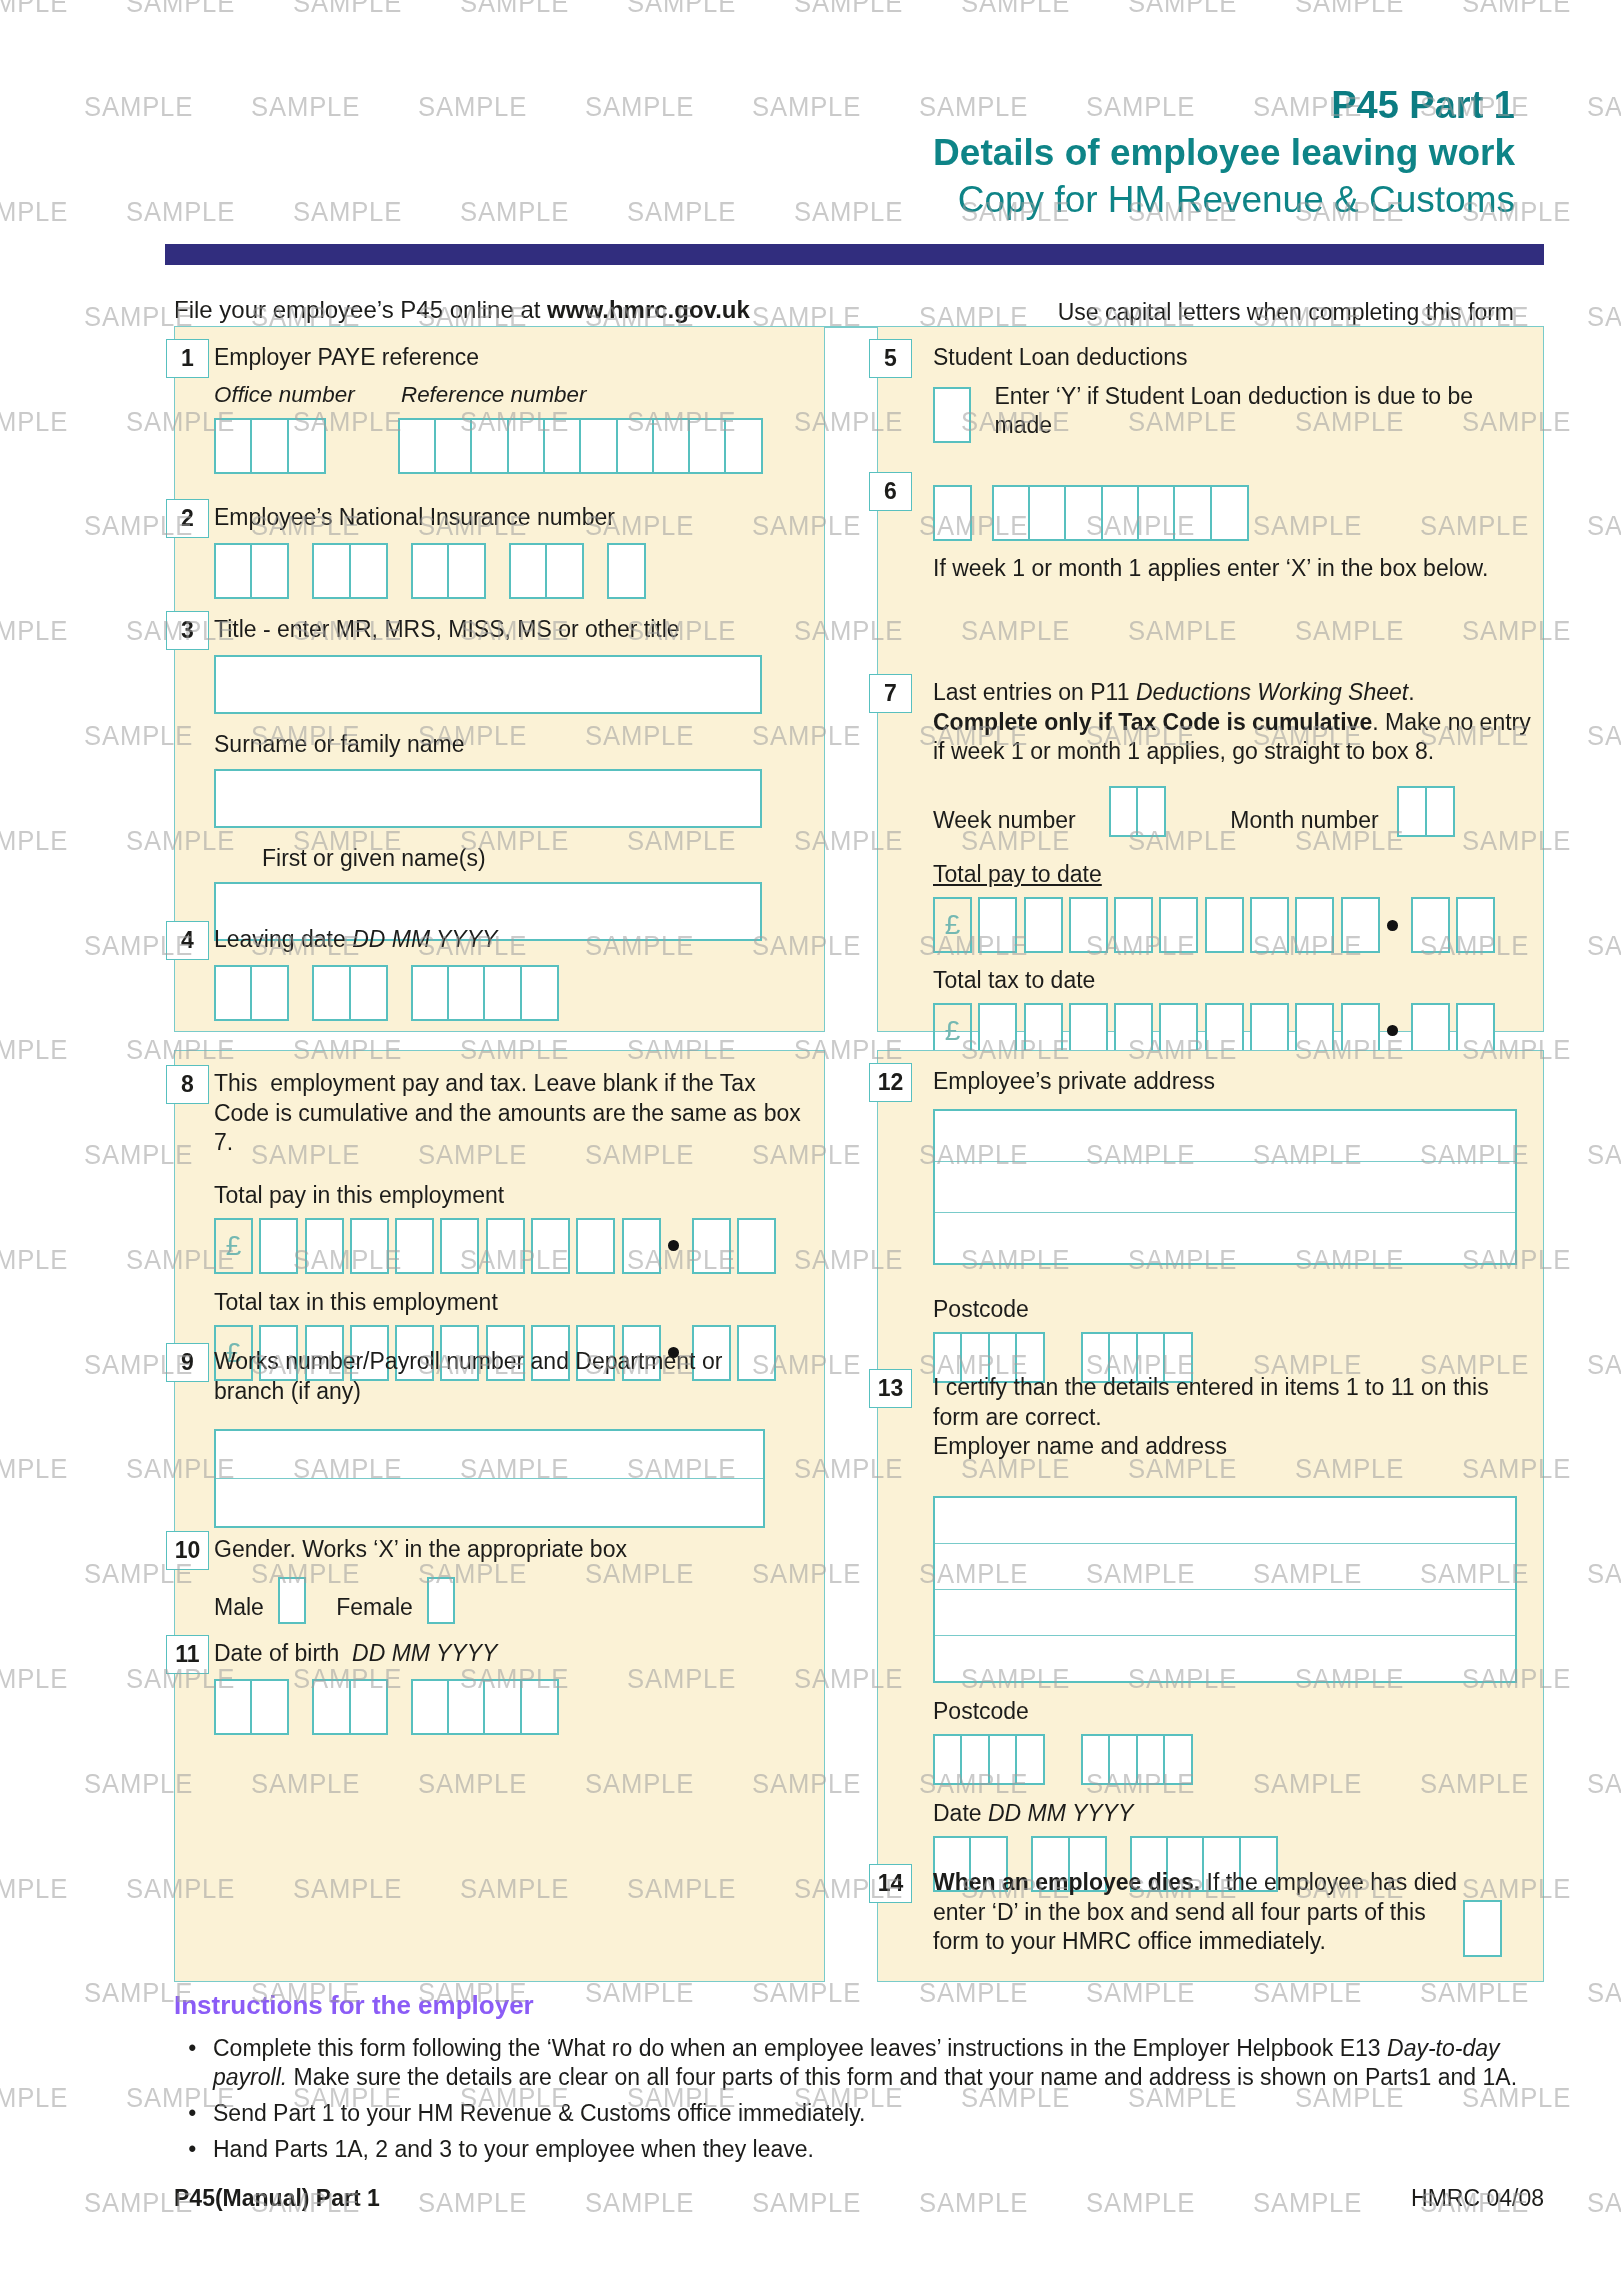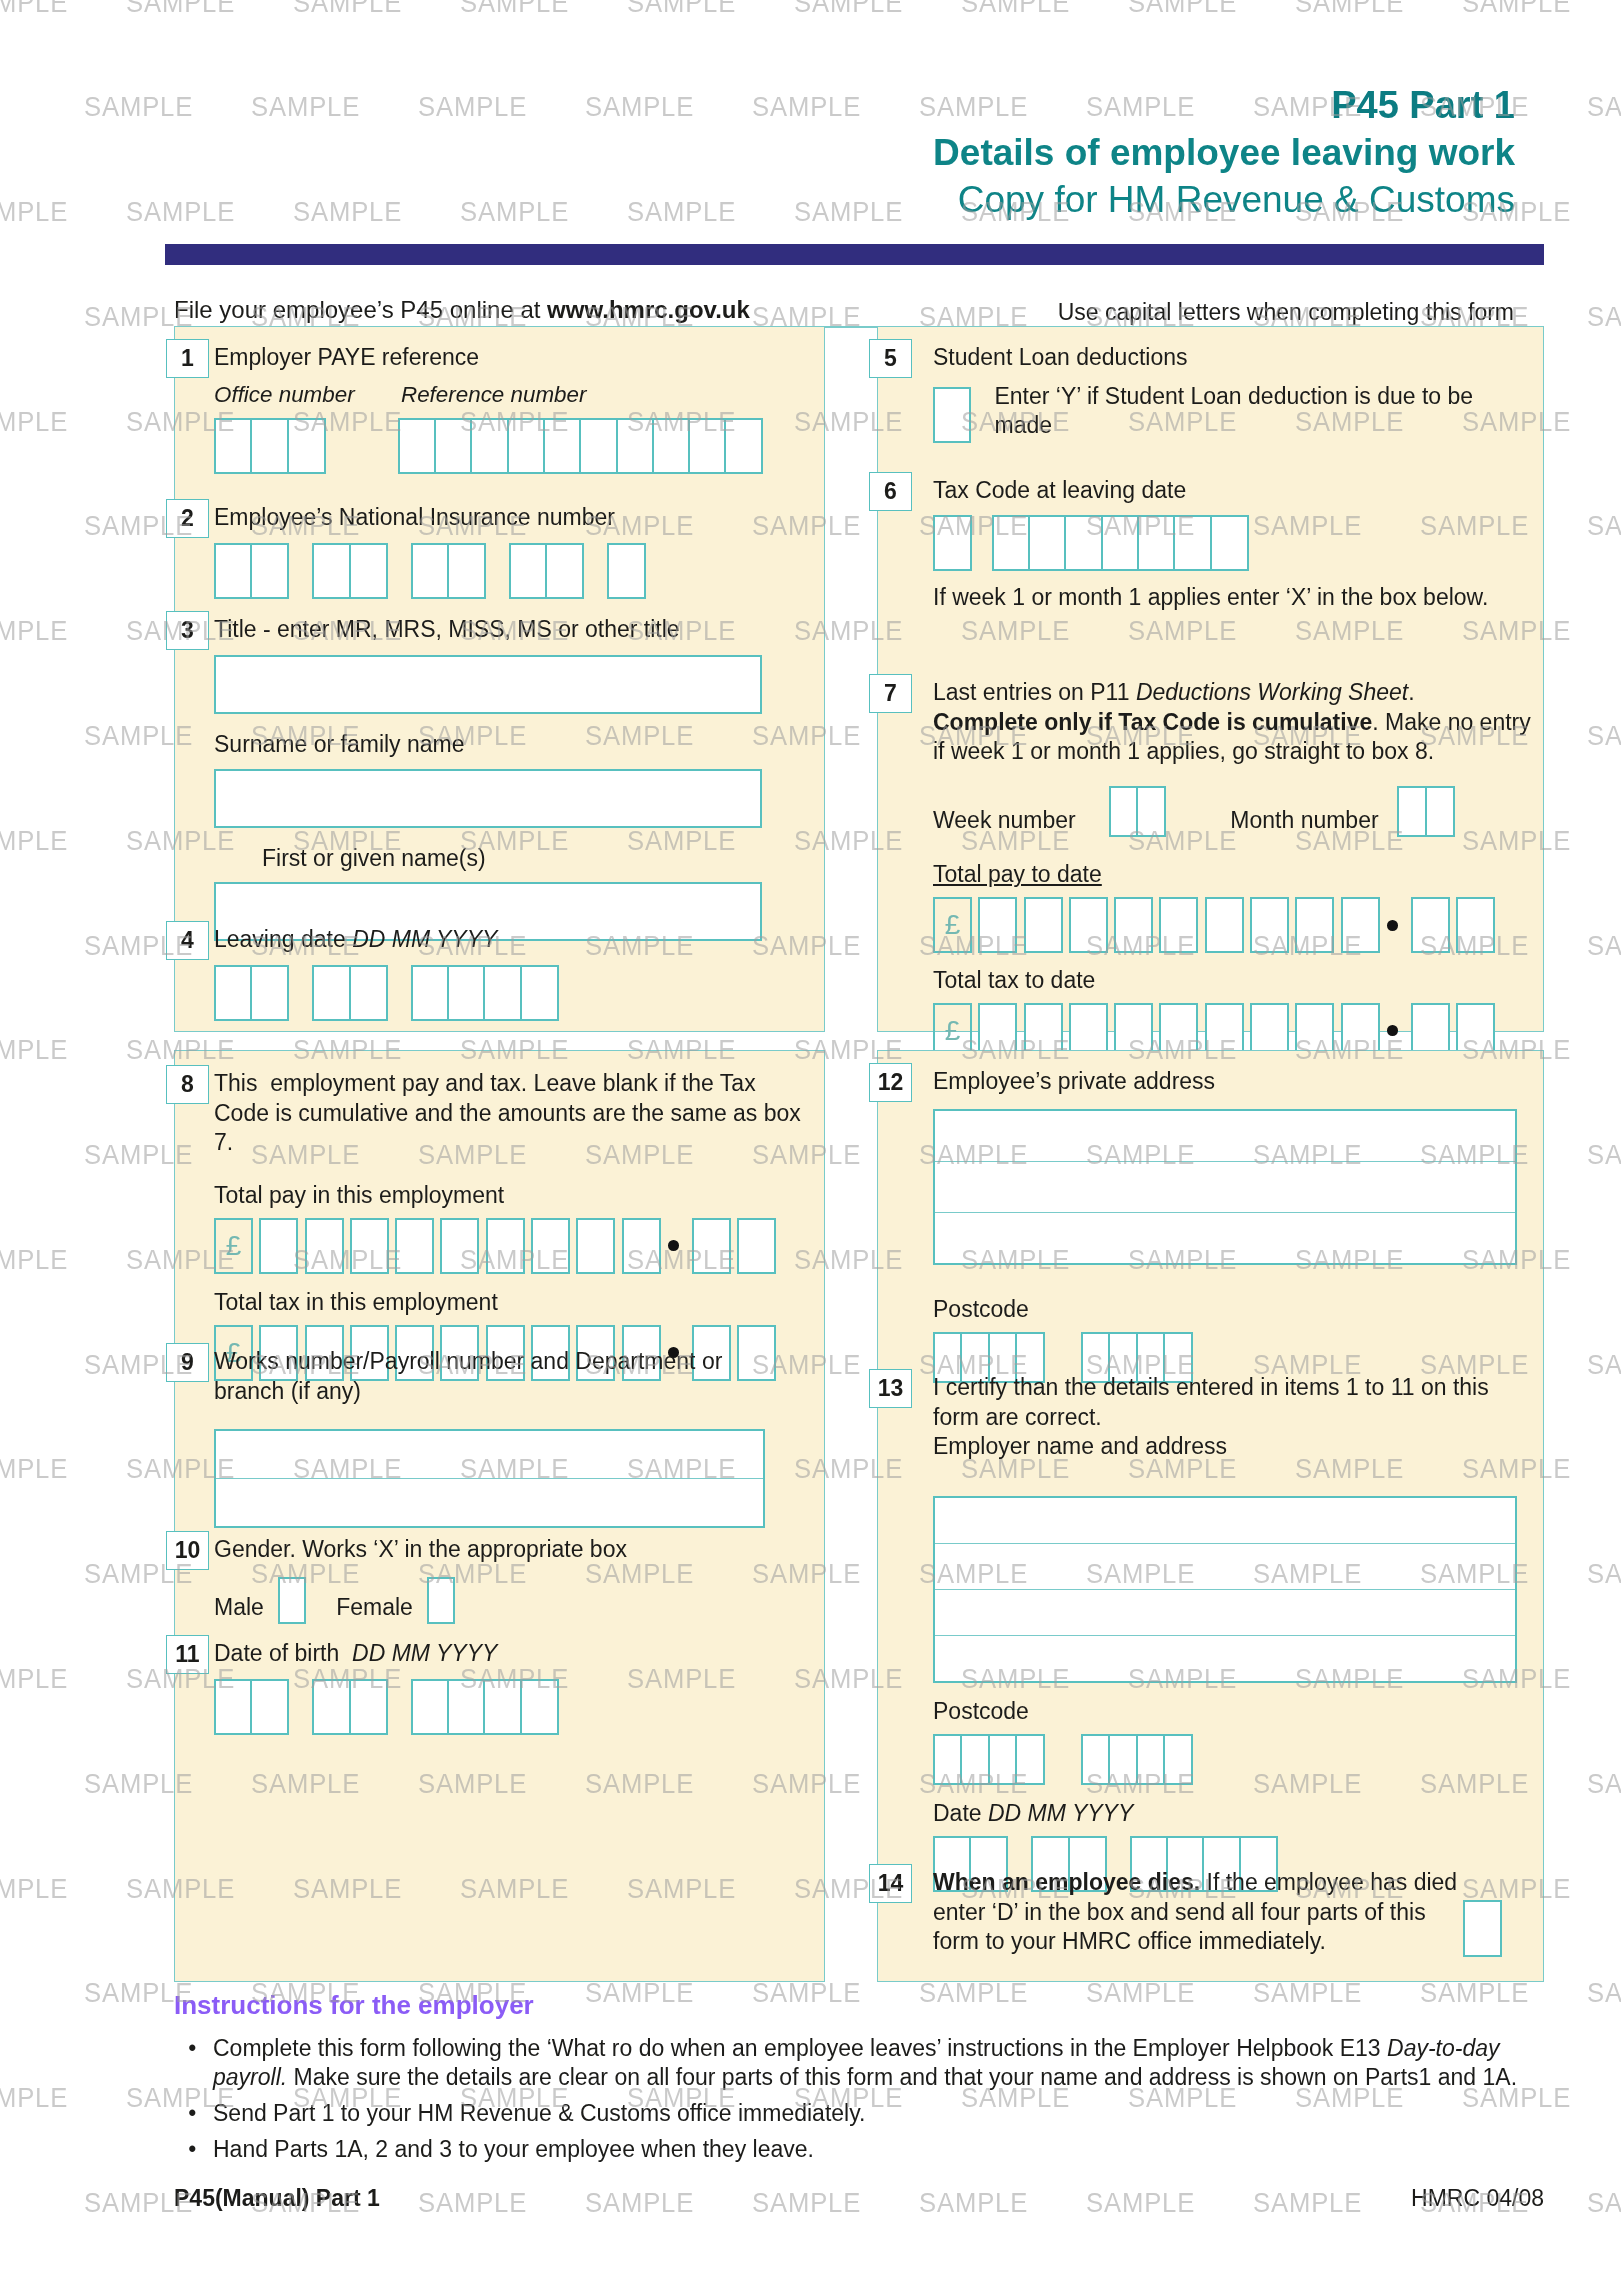--- a/index.html
+++ b/index.html
@@ -196,21 +196,20 @@
       <div class="flexrow" style="margin-top:9px;">
         <span class="cb"></span>
         <span class="lbl" style="margin-left:23px;padding-bottom:1.8px;">Enter ‘Y’ if Student Loan deduction is due to be made</span>
       </div>
     </div>
   </div>
 
   <div class="item" style="top:149px;">
     <div class="badge">6</div>
     <div class="content">
-      <div class="lbl">Tax Code at leaving date</div>
       <div class="gset" style="margin-top:9px;">
         <span class="grp bgroup">
             <span class="cb"></span>
           </span>
         <span class="grp bgroup" style="margin-left:19.7px;">
             <span class="cb"></span>
             <span class="cb"></span>
             <span class="cb"></span>
             <span class="cb"></span>
             <span class="cb"></span>

